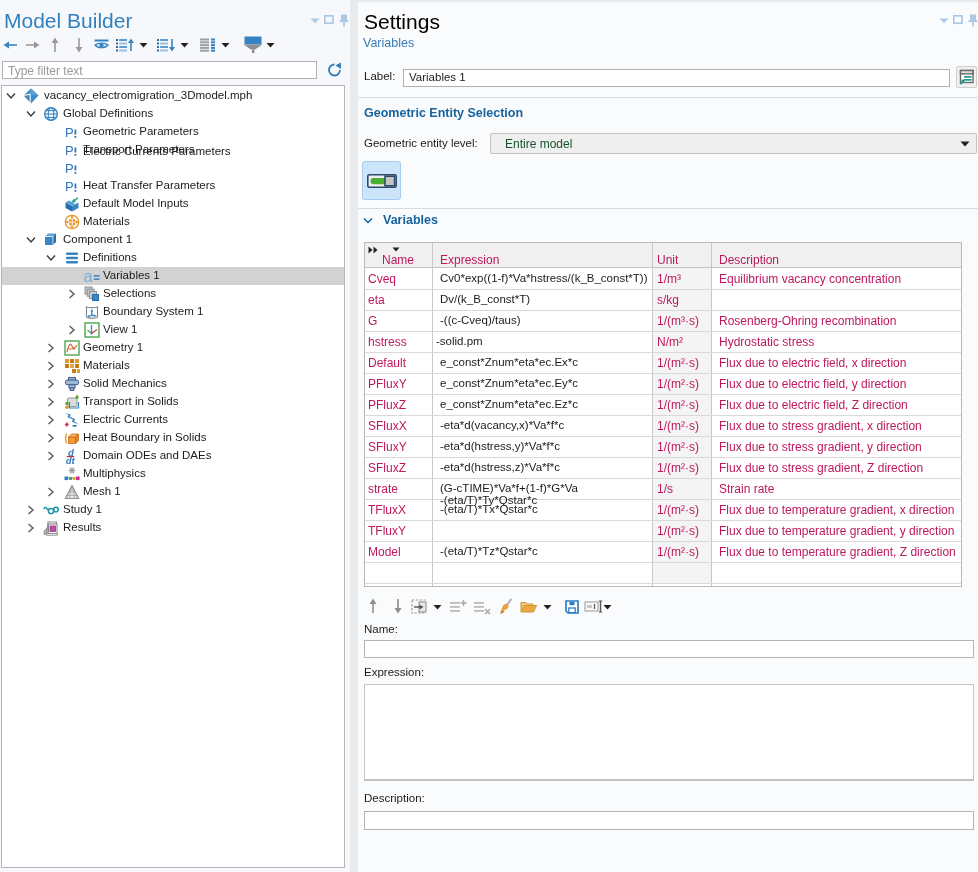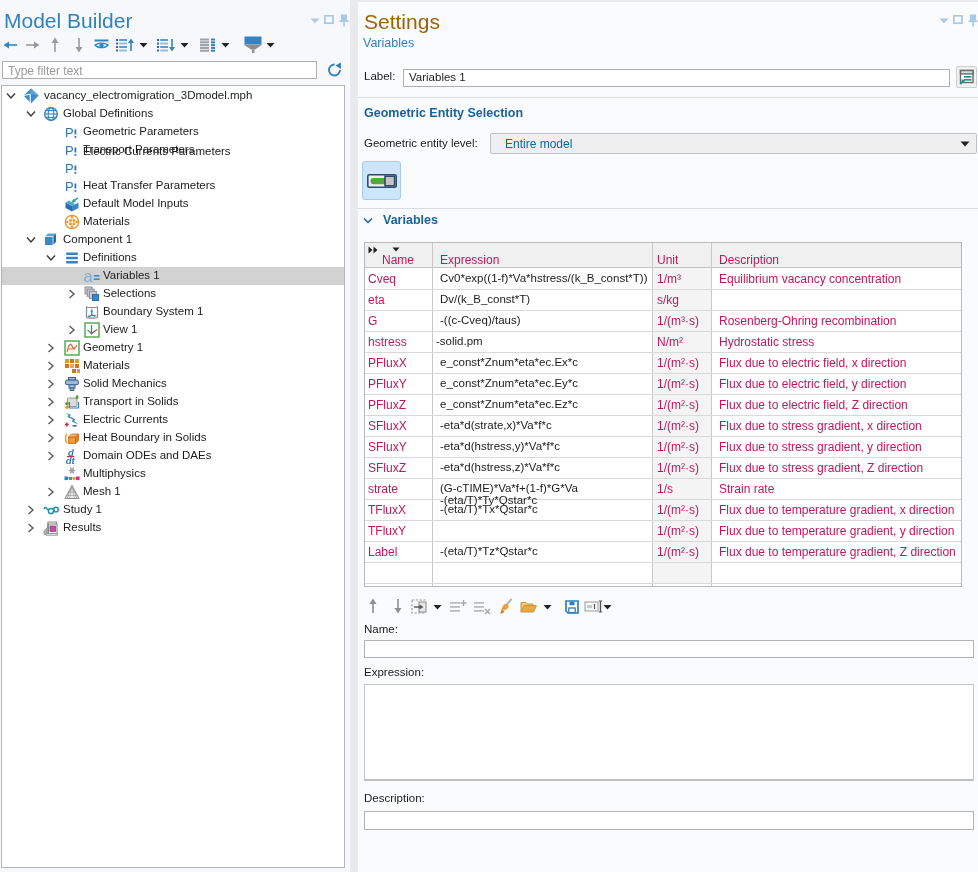--- a/index.html
+++ b/index.html
@@ -334,21 +334,21 @@
   </svg>
 <svg style="position:absolute;left:43px;top:520px" width="16" height="16" viewBox="0 0 16 16">
     <path d="M1,11 L4,8 L4,14 L1,14.5 Z" fill="#b9bdc2" stroke="#8a8a8a" stroke-width="0.8"></path>
     <rect x="4" y="2" width="8.5" height="10" fill="#fff" stroke="#8a8a8a" stroke-width="1.1" transform="skewX(-6) translate(1.2,0)"></rect>
     <rect x="5.5" y="4" width="8.5" height="10" fill="#fff" stroke="#8a8a8a" stroke-width="1.1"></rect>
     <rect x="7" y="6" width="5.5" height="5.5" fill="#bb4fa8" stroke="#99308a" stroke-width="0.8"></rect>
     <path d="M3,13.5 L14.5,13.5 L14.5,15.2 L3,15.2 Z" fill="#fff" stroke="#8a8a8a" stroke-width="0.9"></path>
   </svg>
 <div class="abs t" style="left:63px;top:521px">Results</div>
 <div class="abs" style="left:358px;top:2px;width:620px;height:870px;background:#fafbfd"></div>
-<div class="abs" style="left:364px;top:10px;font-size:21px;color:#a16207">Settings</div>
+<div class="abs" style="left:364px;top:10px;font-size:21px;color:#000000">Settings</div>
 <div class="abs" style="left:363px;top:36px;font-size:12.5px;color:#3a7cb8">Variables</div>
 <svg style="position:absolute;left:939px;top:18px" width="10" height="6" viewBox="0 0 10 6">
     <polygon points="0.5,0.5 9.5,0.5 5,5.2" fill="#a9c9e4"></polygon>
   </svg>
 <svg style="position:absolute;left:953px;top:15px" width="10" height="10" viewBox="0 0 10 10">
     <rect x="0.8" y="0.8" width="8.2" height="7.4" fill="none" stroke="#a9c9e4" stroke-width="1.7"></rect>
   </svg>
 <svg style="position:absolute;left:968px;top:14px" width="10" height="13" viewBox="0 0 10 13">
     <rect x="2" y="0.5" width="6" height="6.2" fill="#a9c9e4"></rect>
     <rect x="0.6" y="6.2" width="8.8" height="1.9" fill="#a9c9e4"></rect>
@@ -363,21 +363,21 @@
     <rect x="1.5" y="1.5" width="12.5" height="3.4" fill="#d9d9d9" stroke="#6a6a6a" stroke-width="1.4"></rect>
     <rect x="5" y="7" width="7.5" height="1.7" fill="#1f9a8a"></rect>
     <rect x="5" y="10" width="7.5" height="1.7" fill="#1f9a8a"></rect>
     <line x1="1.2" y1="15.2" x2="4.6" y2="11.8" stroke="#1f9a8a" stroke-width="1.8"></line>
     <polygon points="5.8,10.4 1.8,10.8 5.2,14.2" fill="#1f9a8a"></polygon>
   </svg>
 <div class="abs" style="left:358px;top:97px;width:620px;height:1px;background:#d8dce2"></div>
 <div class="abs" style="left:364px;top:106px;font-size:12.5px;font-weight:bold;color:#17639e">Geometric Entity Selection</div>
 <div class="abs t" style="left:364px;top:137px">Geometric entity level:</div>
 <div class="abs" style="left:490px;top:133px;width:487px;height:21px;background:#efefef;border:1px solid #c2c2c2;border-radius:2px"></div>
-<div class="abs" style="left:505px;top:137px;font-size:12px;color:#0369a1;white-space:nowrap">Entire model</div>
+<div class="abs" style="left:505px;top:137px;font-size:12px;color:#14532d;white-space:nowrap">Entire model</div>
 <svg style="position:absolute;left:960px;top:141px" width="10" height="6" viewBox="0 0 10 6">
     <polygon points="0.5,0.5 9.5,0.5 5,5.5" fill="#222"></polygon>
   </svg>
 <div class="abs" style="left:362px;top:161px;width:39px;height:39px;background:#cce5fa;border:1px solid #a5ccf0;border-radius:3px"></div>
 <svg style="position:absolute;left:367px;top:174px" width="30" height="14" viewBox="0 0 30 14">
     <rect x="0.8" y="0.8" width="28.4" height="12.4" rx="1.5" fill="#f0eef0" stroke="#2d4a6b" stroke-width="1.6"></rect>
     <rect x="3.5" y="4" width="17" height="6.3" rx="3" fill="#4caf32"></rect>
     <rect x="18" y="2.2" width="9.6" height="9.6" fill="#c4c4c4" stroke="#2d4a6b" stroke-width="1.6"></rect>
   </svg>
 <div class="abs" style="left:358px;top:208px;width:620px;height:1px;background:#d8dce2"></div>
@@ -425,34 +425,34 @@
 <div class="abs t" style="left:440px;top:293px;max-width:209px;overflow:hidden">Dv/(k_B_const*T)</div>
 <div class="tt" style="left:657px;top:293px">s/kg</div>
 <div class="tt" style="left:368px;top:314px">G</div>
 <div class="abs t" style="left:440px;top:314px;max-width:209px;overflow:hidden">-((c-Cveq)/taus)</div>
 <div class="tt" style="left:657px;top:314px">1/(m³·s)</div>
 <div class="tt" style="left:719px;top:314px">Rosenberg-Ohring recombination</div>
 <div class="tt" style="left:368px;top:335px">hstress</div>
 <div class="abs t" style="left:436px;top:335px;max-width:209px;overflow:hidden">-solid.pm</div>
 <div class="tt" style="left:657px;top:335px">N/m²</div>
 <div class="tt" style="left:719px;top:335px">Hydrostatic stress</div>
-<div class="tt" style="left:368px;top:356px">PFluxX</div>
+<div class="tt" style="left:368px;top:356px">Default</div>
 <div class="abs t" style="left:440px;top:356px;max-width:209px;overflow:hidden">e_const*Znum*eta*ec.Ex*c</div>
 <div class="tt" style="left:657px;top:356px">1/(m²·s)</div>
 <div class="tt" style="left:719px;top:356px">Flux due to electric field, x direction</div>
 <div class="tt" style="left:368px;top:377px">PFluxY</div>
 <div class="abs t" style="left:440px;top:377px;max-width:209px;overflow:hidden">e_const*Znum*eta*ec.Ey*c</div>
 <div class="tt" style="left:657px;top:377px">1/(m²·s)</div>
 <div class="tt" style="left:719px;top:377px">Flux due to electric field, y direction</div>
 <div class="tt" style="left:368px;top:398px">PFluxZ</div>
 <div class="abs t" style="left:440px;top:398px;max-width:209px;overflow:hidden">e_const*Znum*eta*ec.Ez*c</div>
 <div class="tt" style="left:657px;top:398px">1/(m²·s)</div>
 <div class="tt" style="left:719px;top:398px">Flux due to electric field, Z direction</div>
 <div class="tt" style="left:368px;top:419px">SFluxX</div>
-<div class="abs t" style="left:440px;top:419px;max-width:209px;overflow:hidden">-eta*d(strate,x)*Va*f*c</div>
+<div class="abs t" style="left:440px;top:419px;max-width:209px;overflow:hidden">-eta*d(vacancy,x)*Va*f*c</div>
 <div class="tt" style="left:657px;top:419px">1/(m²·s)</div>
 <div class="tt" style="left:719px;top:419px">Flux due to stress gradient, x direction</div>
 <div class="tt" style="left:368px;top:440px">SFluxY</div>
 <div class="abs t" style="left:440px;top:440px;max-width:209px;overflow:hidden">-eta*d(hstress,y)*Va*f*c</div>
 <div class="tt" style="left:657px;top:440px">1/(m²·s)</div>
 <div class="tt" style="left:719px;top:440px">Flux due to stress gradient, y direction</div>
 <div class="tt" style="left:368px;top:461px">SFluxZ</div>
 <div class="abs t" style="left:440px;top:461px;max-width:209px;overflow:hidden">-eta*d(hstress,z)*Va*f*c</div>
 <div class="tt" style="left:657px;top:461px">1/(m²·s)</div>
 <div class="tt" style="left:719px;top:461px">Flux due to stress gradient, Z direction</div>
@@ -461,21 +461,21 @@
 <div class="tt" style="left:657px;top:482px">1/s</div>
 <div class="tt" style="left:719px;top:482px">Strain rate</div>
 <div class="tt" style="left:368px;top:503px">TFluxX</div>
 <div class="abs t" style="left:440px;top:503px;max-width:209px;overflow:hidden">-(eta/T)*Tx*Qstar*c</div>
 <div class="tt" style="left:657px;top:503px">1/(m²·s)</div>
 <div class="tt" style="left:719px;top:503px">Flux due to temperature gradient, x direction</div>
 <div class="tt" style="left:368px;top:524px">TFluxY</div>
 <div class="abs t" style="left:440px;top:494px;max-width:209px;overflow:hidden">-(eta/T)*Ty*Qstar*c</div>
 <div class="tt" style="left:657px;top:524px">1/(m²·s)</div>
 <div class="tt" style="left:719px;top:524px">Flux due to temperature gradient, y direction</div>
-<div class="tt" style="left:368px;top:545px">Label</div>
+<div class="tt" style="left:368px;top:545px">Model</div>
 <div class="abs t" style="left:440px;top:545px;max-width:209px;overflow:hidden">-(eta/T)*Tz*Qstar*c</div>
 <div class="tt" style="left:657px;top:545px">1/(m²·s)</div>
 <div class="tt" style="left:719px;top:545px">Flux due to temperature gradient, Z direction</div>
 <svg style="position:absolute;left:368px;top:598px" width="10" height="16" viewBox="0 0 10 16">
     <line x1="5" y1="3" x2="5" y2="15" stroke="#8f8f8f" stroke-width="1.6"></line>
     <polygon points="5,0.5 1.5,6 8.5,6" fill="#8f8f8f"></polygon>
   </svg>
 <svg style="position:absolute;left:393px;top:598px" width="10" height="16" viewBox="0 0 10 16">
     <line x1="5" y1="1" x2="5" y2="13" stroke="#8f8f8f" stroke-width="1.6"></line>
     <polygon points="5,15.5 1.5,10 8.5,10" fill="#8f8f8f"></polygon>

